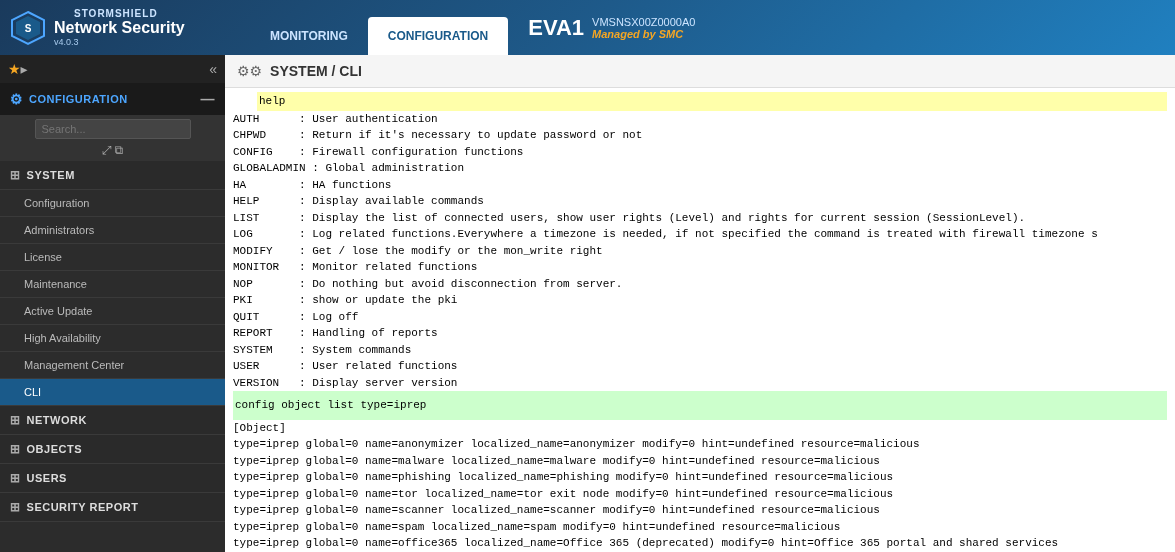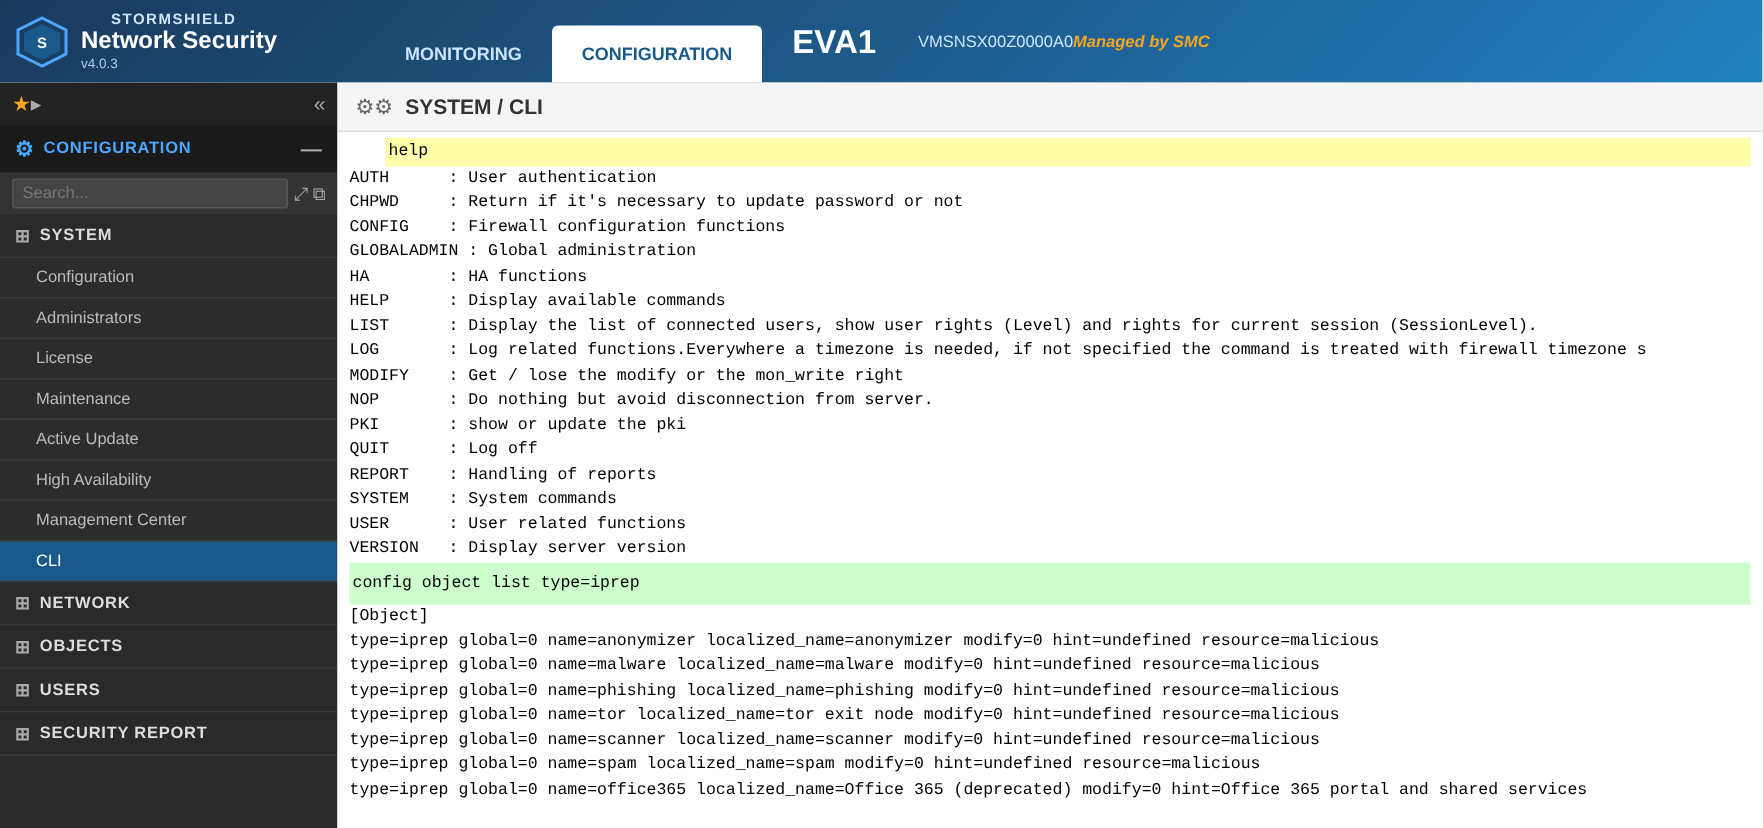--- a/index.html
+++ b/index.html
@@ -46,25 +46,25 @@
       background: transparent;
       border: none;
     }
     .nav-tab.active {
       background: white;
       color: #1a5a8a;
     }
     .device-info {
       display: flex;
       align-items: center;
-      gap: 28px;
+      gap: 8px;
       margin-left: 20px;
     }
     .device-name { font-size: 22px; font-weight: bold; color: white; }
-    .device-sub { display: flex; }
+    .device-sub { display: flex; flex-direction: column; }
     .device-id { font-size: 11px; color: #cce4ff; }
     .device-managed { font-size: 11px; color: #f5a623; font-style: italic; font-weight: bold; }
 
     
     .main-layout {
       display: flex;
       flex: 1;
       overflow: hidden;
     }
 
@@ -105,20 +105,21 @@
       color: #4da6ff;
       font-size: 14px;
     }
     .sidebar-collapse-icon { color: #aaa; font-size: 14px; cursor: pointer; }
     .search-row {
       display: flex;
       align-items: center;
       gap: 4px;
       padding: 4px 8px;
       background: #333;
+      flex-direction: column;
     }
     .search-row input {
       flex: 1;
       background: #444;
       border: 1px solid #555;
       color: #ddd;
       padding: 3px 6px;
       font-size: 11px;
       border-radius: 2px;
       outline: none;
@@ -279,20 +280,21 @@
         <div class="cli-line cli-highlight-yellow">help</div>
         <div class="cli-line">AUTH      : User authentication</div>
         <div class="cli-line">CHPWD     : Return if it's necessary to update password or not</div>
         <div class="cli-line">CONFIG    : Firewall configuration functions</div>
         <div class="cli-line">GLOBALADMIN : Global administration</div>
         <div class="cli-line">HA        : HA functions</div>
         <div class="cli-line">HELP      : Display available commands</div>
         <div class="cli-line">LIST      : Display the list of connected users, show user rights (Level) and rights for current session (SessionLevel).</div>
         <div class="cli-line">LOG       : Log related functions.Everywhere a timezone is needed, if not specified the command is treated with firewall timezone s</div>
         <div class="cli-line">MODIFY    : Get / lose the modify or the mon_write right</div>
+        <div class="cli-line">MONITOR   : Monitor related functions</div>
         <div class="cli-line">NOP       : Do nothing but avoid disconnection from server.</div>
         <div class="cli-line">PKI       : show or update the pki</div>
         <div class="cli-line">QUIT      : Log off</div>
         <div class="cli-line">REPORT    : Handling of reports</div>
         <div class="cli-line">SYSTEM    : System commands</div>
         <div class="cli-line">USER      : User related functions</div>
         <div class="cli-line">VERSION   : Display server version</div>
         <div class="cli-line cli-highlight-green">config object list type=iprep</div>
         <div class="cli-line">[Object]</div>
         <div class="cli-line">type=iprep global=0 name=anonymizer localized_name=anonymizer modify=0 hint=undefined resource=malicious</div>

